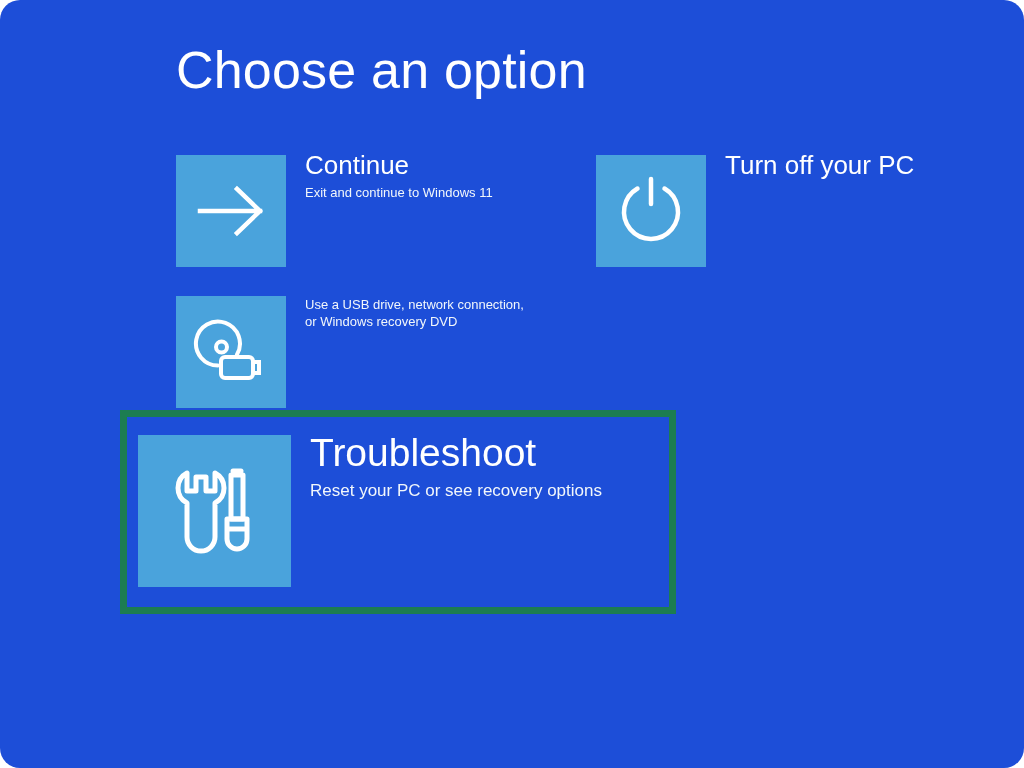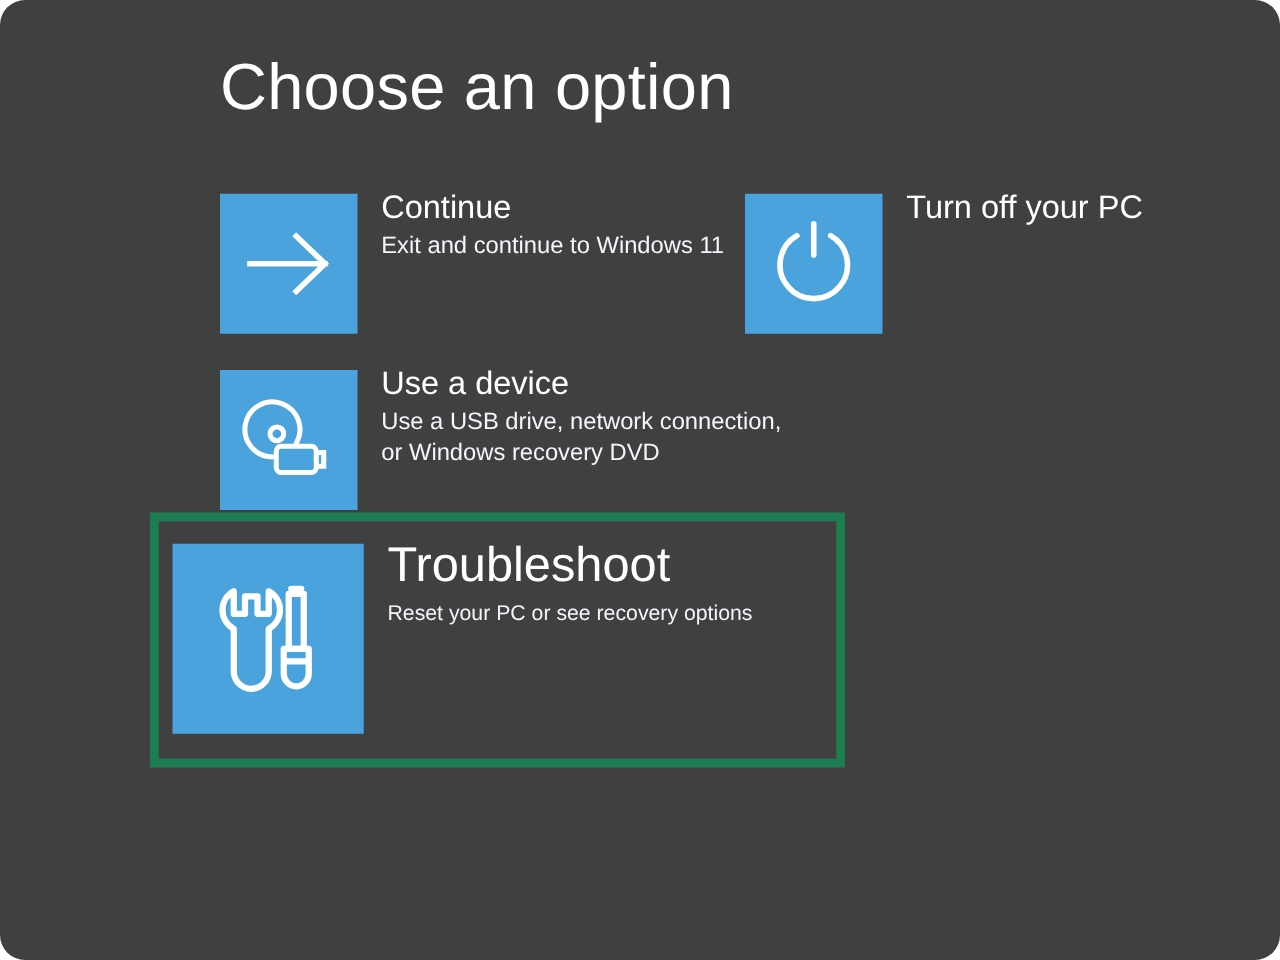--- a/index.html
+++ b/index.html
@@ -7,21 +7,21 @@
     padding: 0;
     width: 1024px;
     height: 768px;
     background: #ffffff;
     overflow: hidden;
   }
   #screen {
     position: relative;
     width: 1024px;
     height: 768px;
-    background: #404040;
+    background: #1d4ed8;
     border-radius: 20px;
     font-family: "Liberation Sans", sans-serif;
     color: #ffffff;
     overflow: hidden;
     box-sizing: border-box;
   }
 
   
   #page-title {
     position: absolute;
@@ -54,21 +54,21 @@
     justify-content: flex-start;
   }
   .option-title {
     font-size: 26px;
     font-weight: 300;
     line-height: 1.12;
     color: #ffffff;
     white-space: nowrap;
   }
   .option-sub {
-    font-size: 19px;
+    font-size: 13px;
     font-weight: 400;
     line-height: 1.33;
     color: #f2f7fb;
     margin-top: 4px;
     white-space: nowrap;
   }
   .option-sub span { display: block; }
 
   
   #opt-continue   { left: 176px; top: 155px; }
@@ -150,21 +150,20 @@
 
           <circle cx="28.5" cy="30" r="5.5" fill="none" stroke="#ffffff" stroke-width="4"></circle>
 
           <rect x="28" y="40" width="32" height="21" rx="4" ry="4" fill="none" stroke="#ffffff" stroke-width="4"></rect>
 
           <path d="M60 45 h6 v11 h-6" fill="none" stroke="#ffffff" stroke-width="4" stroke-linejoin="miter"></path>
         </svg>
       </span>
     </div>
     <div class="option-text">
-      <div class="option-title">Use a device</div>
       <div class="option-sub">
         <span>Use a USB drive, network connection,</span>
         <span>or Windows recovery DVD</span>
       </div>
     </div>
   </div>
 
   <div class="option" id="opt-troubleshoot">
     <div class="option-tile">
       <span class="icon">

